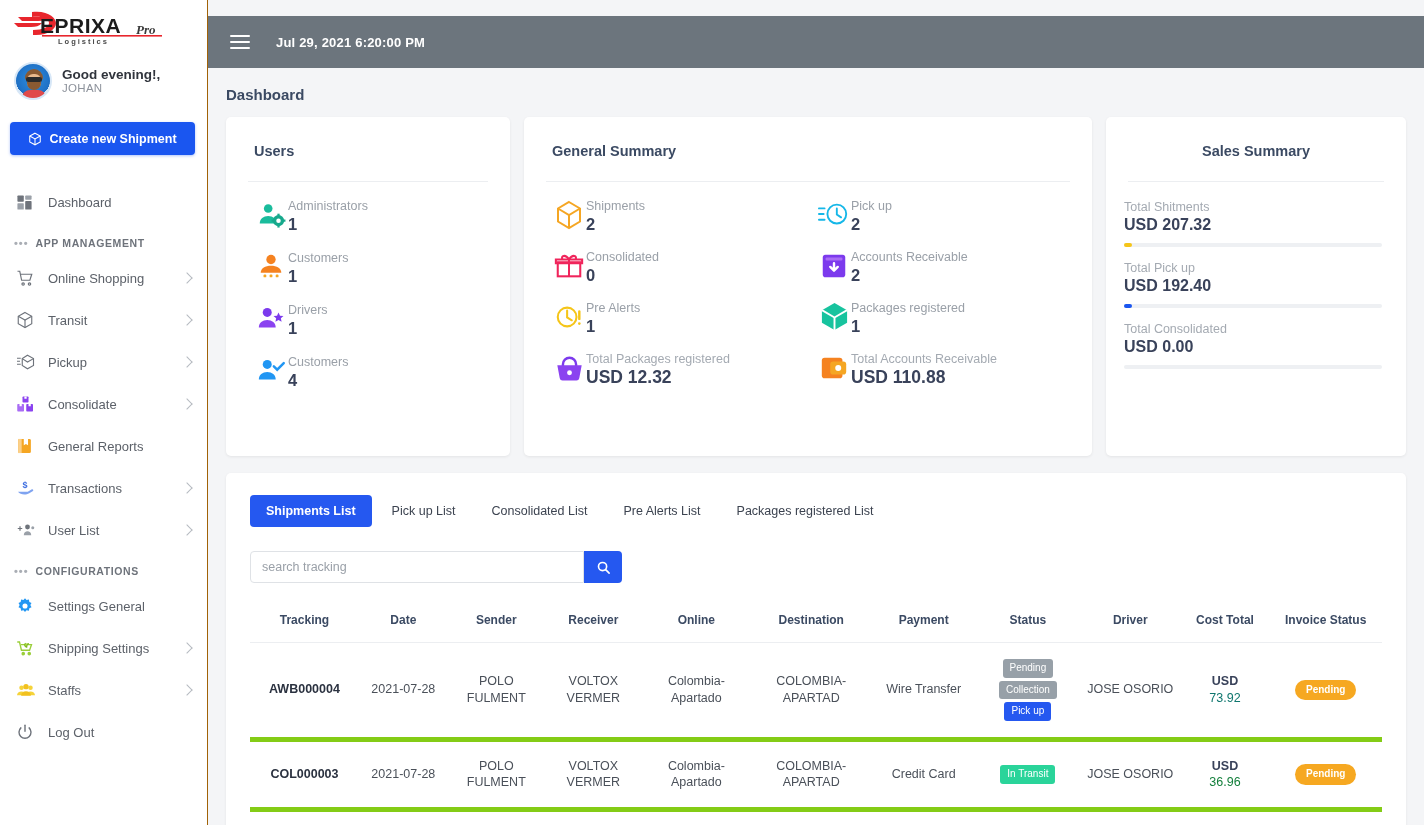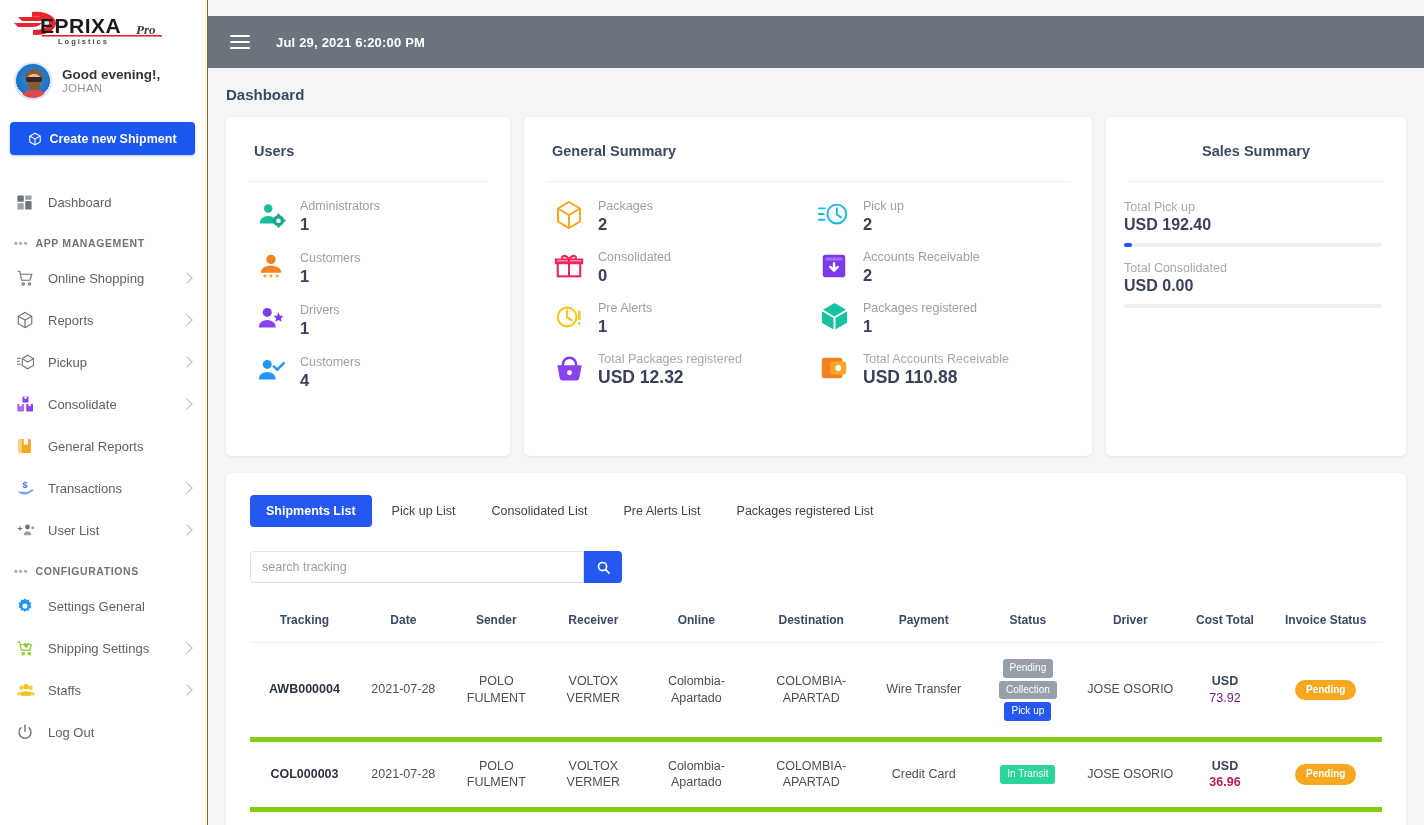--- a/index.html
+++ b/index.html
@@ -115,21 +115,21 @@
   .cards-row { display: flex; gap: 14px; padding: 0 18px; align-items: stretch; justify-content: center; }
   .card { background: #fff; border-radius: 5px; box-shadow: 0 1px 3px rgba(0,0,0,.07); }
   .card-title { font-size: 14.5px; font-weight: bold; color: #3b4a63; padding: 26px 0 22px 28px; }
   .card-div { height: 1px; background: #eceef1; margin: 0 22px; }
 
   .c-users { width: 284px; flex: 0 0 284px; height: 339px; }
   .c-general { flex: 1; height: 339px; }
   .c-sales { width: 300px; flex: 0 0 300px; height: 339px; }
 
   .stat-list { padding: 16px 0 0 28px; }
-  .stat { display: flex; align-items: flex-start; gap: 12px; margin-bottom: 15px; }
+  .stat { display: flex; align-items: flex-start; margin-bottom: 15px; }
   .stat-ico { width: 34px; height: 34px; flex: 0 0 34px; display:flex; align-items:center; justify-content:center; }
   .stat-lbl { font-size: 12.5px; color: #9aa0a8; line-height: 1.3; }
   .stat-val { font-size: 16.5px; font-weight: bold; color: #39425a; line-height: 1.25; }
   .stat-lbl-dim { color:#a4aab2; }
   .stat-val-lg { font-size: 17.5px; font-weight: bold; color: #39425a; }
 
   .gen-grid { display: grid; grid-template-columns: 1fr 1fr; padding: 16px 20px 0 28px; column-gap: 10px; }
   .gen-grid .stat { margin-bottom: 14px; }
 
   .sales-body { padding: 18px 24px 0 18px; }
@@ -254,21 +254,21 @@
       </div>
 
       <div class="nav-item">
         <span class="nav-ico">
           <svg width="18" height="18" viewBox="0 0 24 24" fill="none" stroke="#6e737b" stroke-width="1.5">
             <path d="M12 2 L21 7 L21 17 L12 22 L3 17 L3 7 Z"></path>
               <path d="M3 7 L12 12 L21 7"></path>
               <path d="M12 12 L12 22"></path>
           </svg>
         </span>
-        <span class="nav-label">Reports</span>
+        <span class="nav-label">Transit</span>
         <span class="chev"></span>
       </div>
 
       <div class="nav-item">
         <span class="nav-ico">
           <svg width="20" height="18" viewBox="0 0 26 24" fill="none" stroke="#6e737b" stroke-width="1.5">
             <path d="M1 7 h5 M1 11 h4 M1 15 h5"></path>
             <path d="M15 3 L23 7.5 L23 16.5 L15 21 L8 16.5 L8 7.5 Z"></path>
               <path d="M8 7.5 L15 12 L23 7.5"></path>
           </svg>
@@ -474,21 +474,21 @@
 
           <div class="stat">
             <span class="stat-ico">
               <svg width="32" height="32" viewBox="0 0 32 32" fill="none" stroke="#f5a623" stroke-width="2">
                 <path d="M16 3 L27 9.5 L27 22.5 L16 29 L5 22.5 L5 9.5 Z"></path>
                   <path d="M5 9.5 L16 16 L27 9.5"></path>
                   <path d="M16 16 L16 29"></path>
               </svg>
             </span>
             <div>
-              <div class="stat-lbl">Packages</div>
+              <div class="stat-lbl">Shipments</div>
               <div class="stat-val">2</div>
             </div>
           </div>
 
           <div class="stat">
             <span class="stat-ico">
               <svg width="32" height="30" viewBox="0 0 34 30" fill="none" stroke="#15b7e8" stroke-width="2" stroke-linecap="round">
                 <path d="M1 8 h6 M1 14 h5 M1 20 h6"></path>
                 <circle cx="20" cy="14" r="10"></circle>
                   <path d="M20 8 v6.5 l4.5 3"></path>
@@ -586,20 +586,27 @@
             </div>
           </div>
 
         </div>
       </div>
 
       <div class="card c-sales">
         <div class="card-title" style="text-align:center;padding-left:0;">Sales Summary</div>
         <div class="card-div"></div>
         <div class="sales-body">
+          <div class="sales-item">
+            <div class="sales-lbl">Total Shitments</div>
+            <div class="sales-val">USD 207.32</div>
+            <div class="bar">
+                <i style="width:3%;background:#f5c518;"></i>
+              </div>
+          </div>
           <div class="sales-item">
             <div class="sales-lbl">Total Pick up</div>
             <div class="sales-val">USD 192.40</div>
             <div class="bar">
                 <i style="width:3%;background:#1a56f0;"></i>
               </div>
           </div>
           <div class="sales-item">
             <div class="sales-lbl">Total Consolidated</div>
             <div class="sales-val">USD 0.00</div>
@@ -673,41 +680,41 @@
             <td>
               <span class="pill-stack">
                 <span class="pill pill-gray">Pending</span>
                 <span class="pill pill-gray">Collection</span>
                 <span class="pill pill-blue">Pick up</span>
               </span>
             </td>
             <td>JOSE OSORIO</td>
             <td class="bold">
               <span>USD</span><br>
-              <span style="font-weight:normal;color:#701a75;">73.92</span>
+              <span style="font-weight:normal;color:#0f766e;">73.92</span>
             </td>
             <td>
               <span class="pill pill-orange">Pending</span>
             </td>
           </tr>
           <tr>
             <td class="track">COL000003</td>
             <td>2021-07-28</td>
             <td>POLO FULMENT</td>
             <td>VOLTOX VERMER</td>
             <td>Colombia-Apartado</td>
             <td>COLOMBIA-APARTAD</td>
             <td>Credit Card</td>
             <td>
               <span class="pill pill-green">In Transit</span>
             </td>
             <td>JOSE OSORIO</td>
             <td class="bold">
               <span>USD</span><br>
-              <span style="font-weight:bold;color:#be185d;">36.96</span>
+              <span style="font-weight:normal;color:#15803d;">36.96</span>
             </td>
             <td>
               <span class="pill pill-orange">Pending</span>
             </td>
           </tr>
         </tbody>
       </table>
     </div>
 
   </div>

